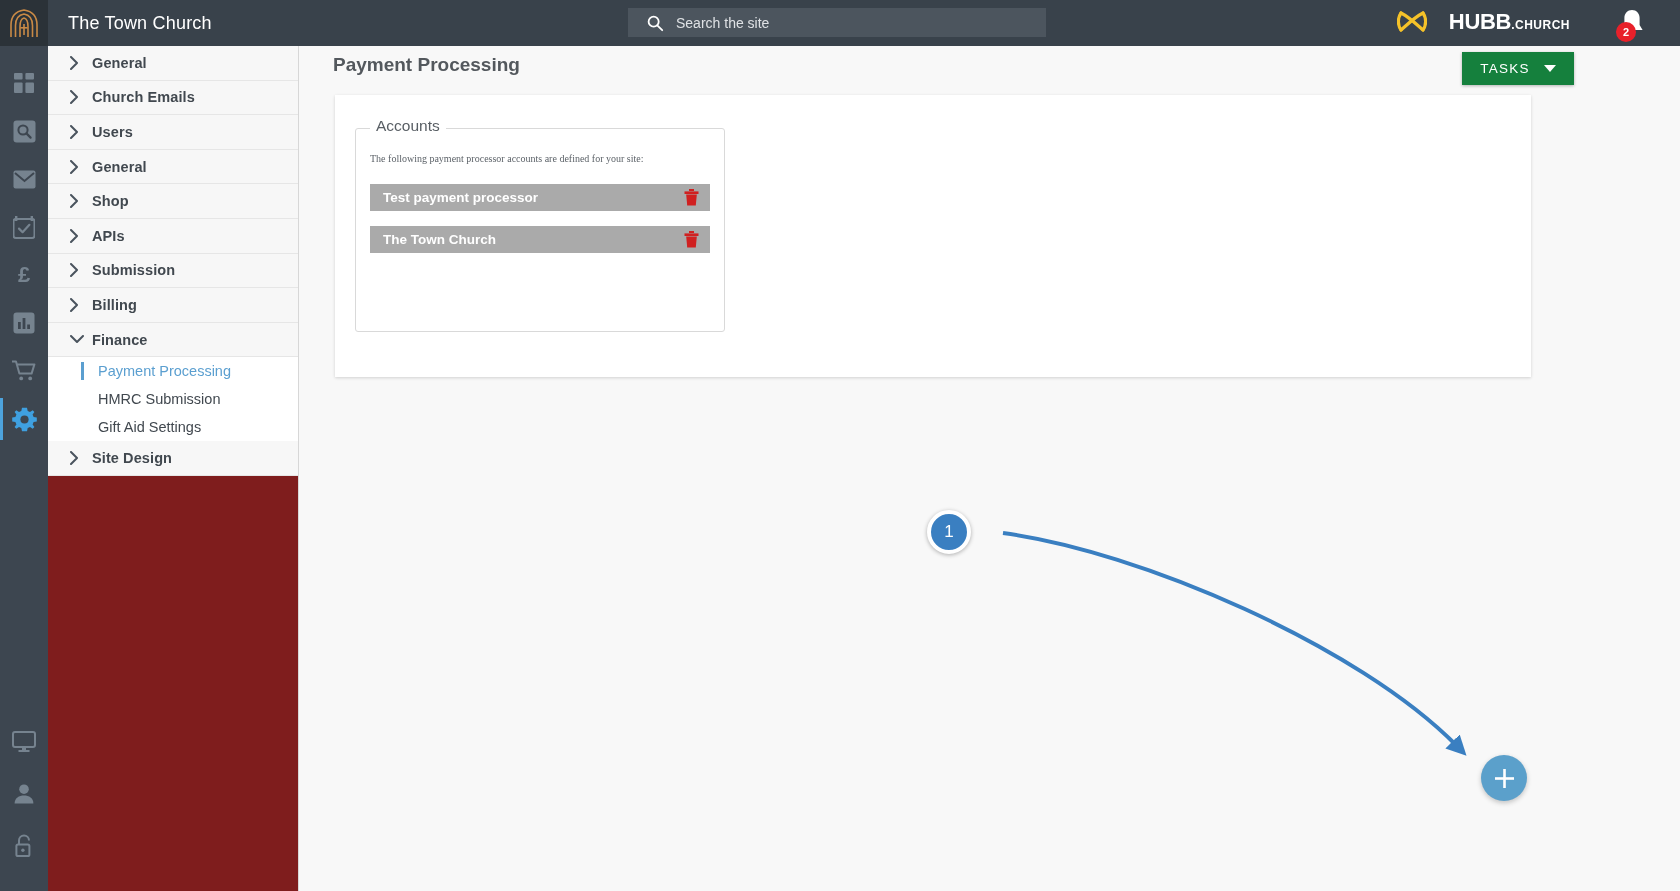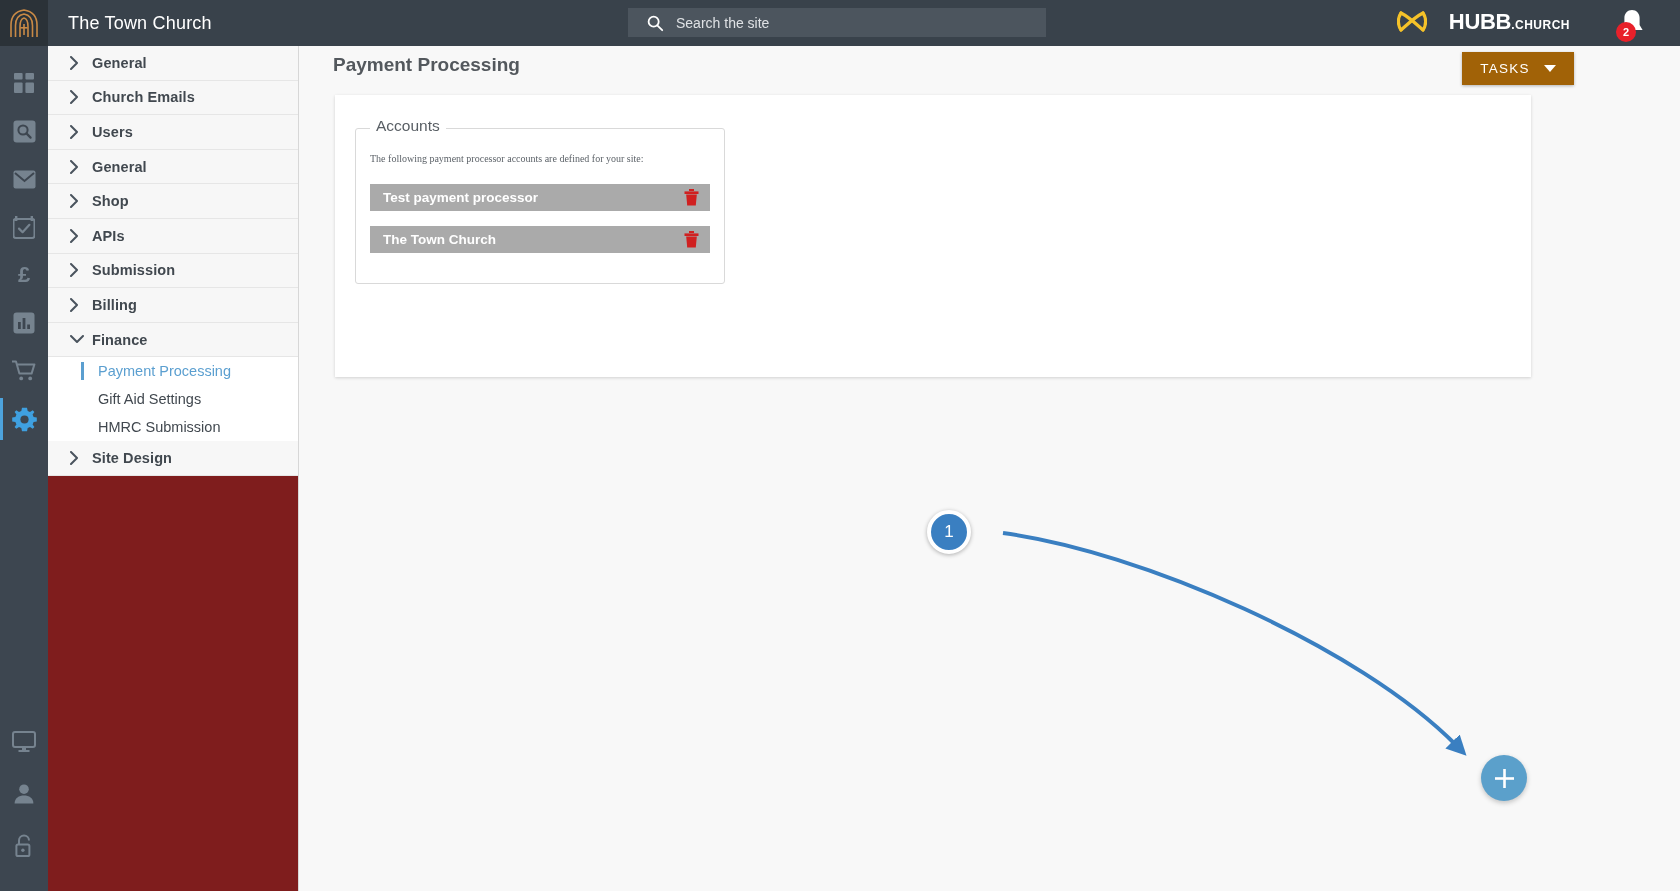--- a/index.html
+++ b/index.html
@@ -101,37 +101,37 @@
   .main {
     position: absolute; top: 46px; left: 299px; width: 1381px; height: 845px;
     background: #f8f8f8;
   }
   .page-title {
     position: absolute; left: 34px; top: 8px;
     font-size: 19px; font-weight: bold; color: #53585d;
   }
   .tasks-btn {
     position: absolute; right: 106px; top: 6px;
-    width: 112px; height: 33px; background: #a16207; border: 0;
+    width: 112px; height: 33px; background: #15803d; border: 0;
     color: #ffffff; font-size: 13.5px; letter-spacing: 1.2px;
     font-family: "Liberation Sans", sans-serif;
     display: flex; align-items: center; justify-content: center; gap: 14px;
     cursor: pointer; box-shadow: 0 1px 3px rgba(0,0,0,.28);
   }
   .caret {
     width: 0; height: 0; border-left: 6px solid transparent;
     border-right: 6px solid transparent; border-top: 7px solid #ffffff;
   }
 
   .card {
     position: absolute; left: 36px; top: 49px; width: 1196px; height: 282px;
     background: #ffffff; box-shadow: 0 1px 3px rgba(0,0,0,.16);
   }
   .fieldset {
-    position: absolute; left: 20px; top: 33px; width: 370px; height: 156px;
+    position: absolute; left: 20px; top: 33px; width: 370px; height: 204px;
     border: 1px solid #d9d9d9; border-radius: 3px; padding: 0 14px;
   }
   .legend {
     position: absolute; top: -12px; left: 14px; background: #ffffff;
     padding: 0 6px; font-size: 15.5px; color: #585e64;
   }
   .fieldset p {
     margin-top: 20px; font-size: 10px; color: #5c6268; line-height: 20px; font-family: Liberation Serif, serif;
   }
   .acct-row {
@@ -384,24 +384,24 @@
           </svg>
       </span>
       <span class="label">Finance</span>
     </div>
 
     <div class="nav-sub-wrap">
       <div class="nav-sub active">
         <span>Payment Processing</span>
       </div>
       <div class="nav-sub">
+        <span>HMRC Submission</span>
+      </div>
+      <div class="nav-sub">
         <span>Gift Aid Settings</span>
-      </div>
-      <div class="nav-sub">
-        <span>HMRC Submission</span>
       </div>
     </div>
 
     <div class="nav-group">
       <span class="chev">
         <svg width="9" height="14" viewBox="0 0 9 14">
             <path d="M1 1 L7 7 L1 13" fill="none" stroke="#4a545e" stroke-width="2" stroke-linecap="round" stroke-linejoin="round"></path>
           </svg>
       </span>
       <span class="label">Site Design</span>

